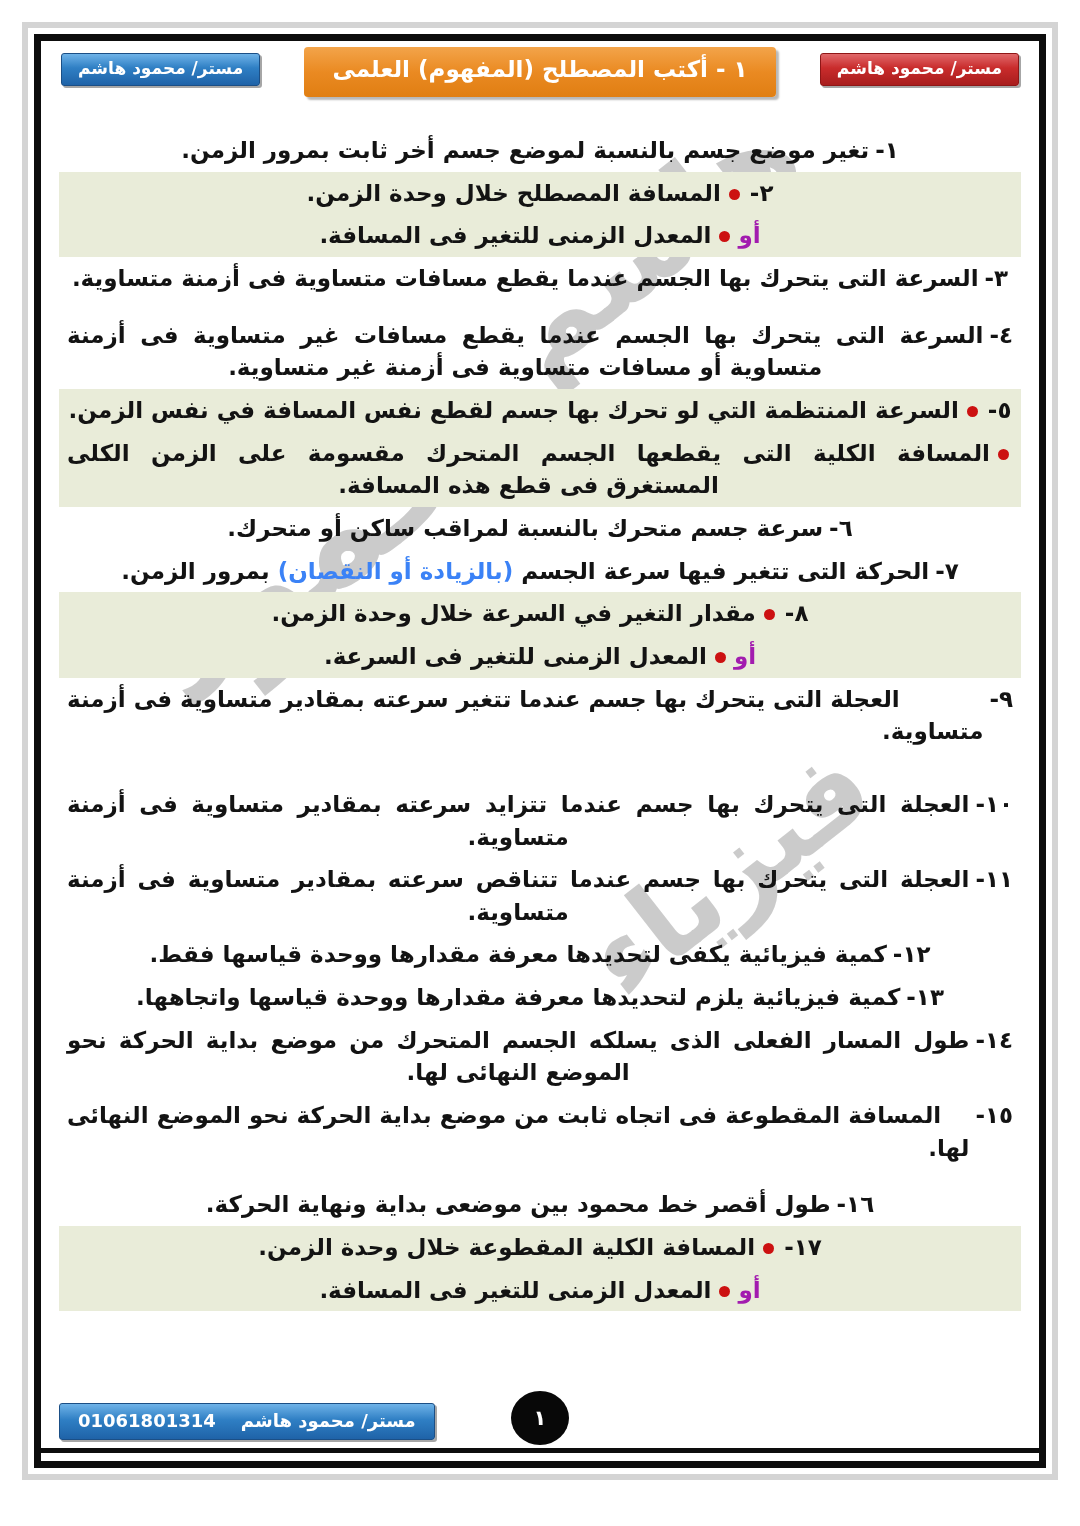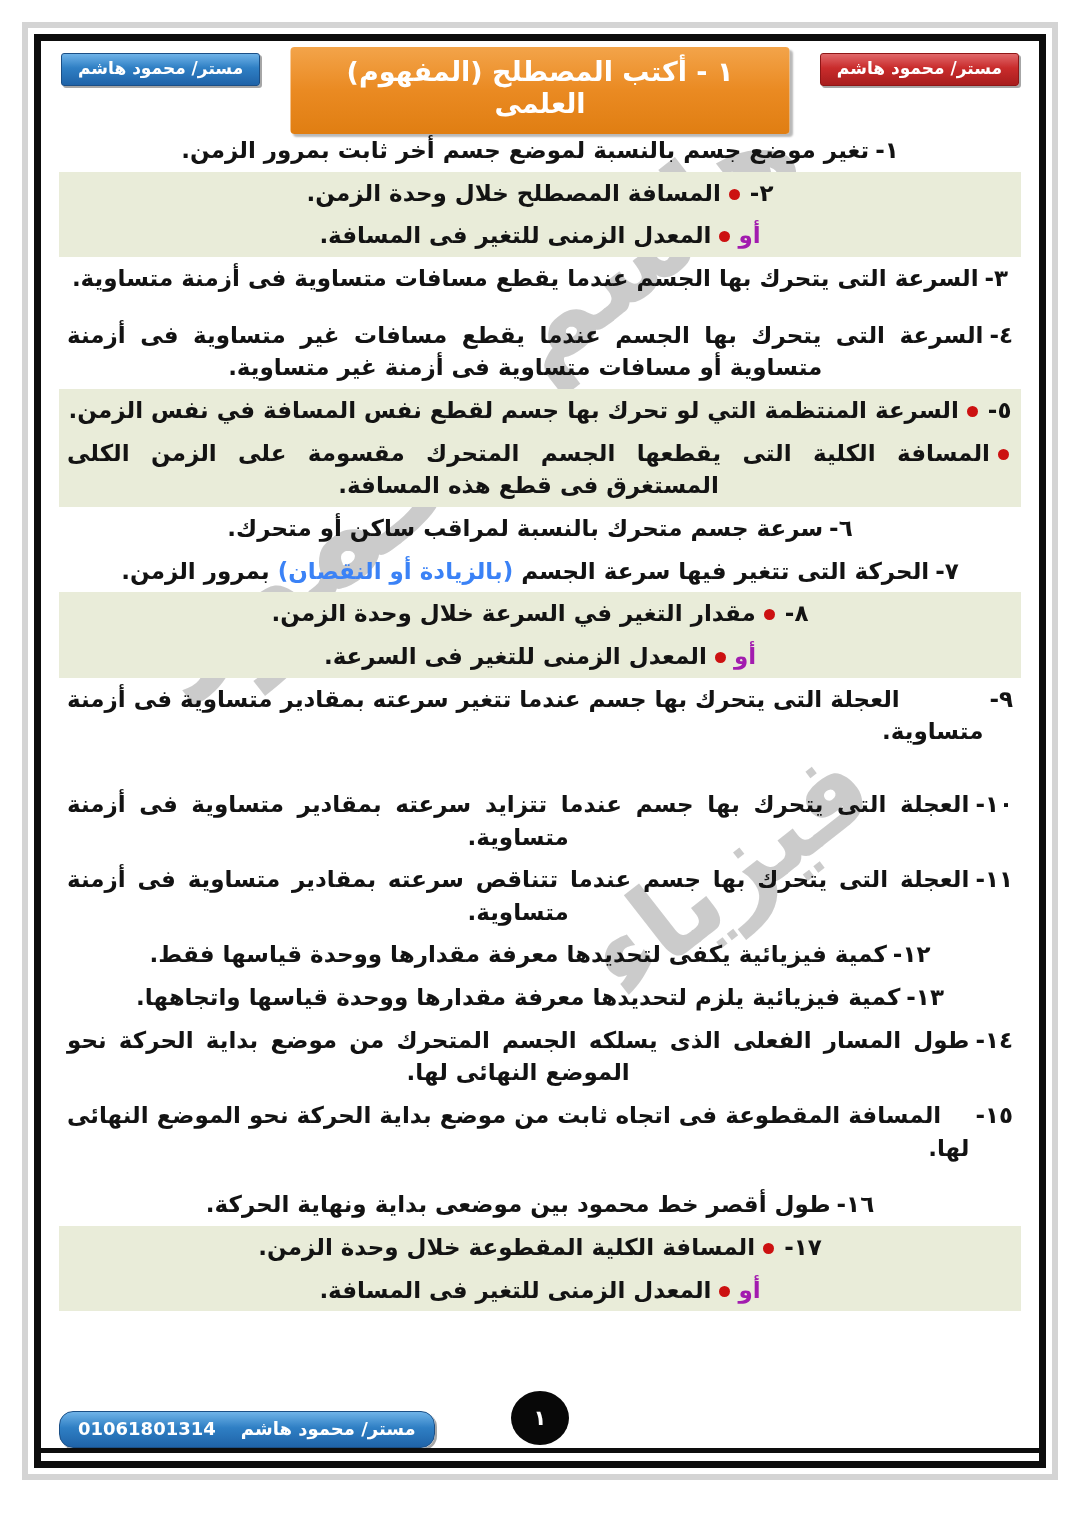--- a/index.html
+++ b/index.html
@@ -130,21 +130,21 @@
   }
   .title-banner {
     position: absolute;
     left: 50%;
     transform: translateX(-50%);
     top: 6px;
     min-width: 420px;
     padding: 9px 26px 13px 26px;
     background: linear-gradient(to bottom, #f3a44a 0%, #ea8a22 50%, #e07e12 100%);
     color: #ffffff;
-    font-size: 27px;
+    font-size: 23px;
     font-weight: 700;
     text-align: center;
     border-radius: 4px;
     box-shadow: 3px 3px 2px rgba(0,0,0,0.28);
     line-height: 1.2;
   }
 
   
   .list {
     position: relative;
@@ -229,27 +229,27 @@
   
   .footer {
     position: absolute;
     left: 0;
     right: 0;
     bottom: 8px;
     height: 62px;
   }
   .foot-badge {
     position: absolute;
-    top: 20px;
+    top: 12px;
     padding: 6px 18px 8px 18px;
     font-size: 18px;
     font-weight: 700;
     color: #ffffff;
     white-space: nowrap;
-    border-radius: 14px;
+    border-radius: 3px;
     box-shadow: 2px 2px 0 rgba(0,0,0,0.35);
   }
   .foot-red {
     right: 18px;
     background: linear-gradient(to bottom, #e0686a 0%, #c92c2c 45%, #a81d1d 100%);
     border: 1px solid #8f1616;
   }
   .foot-blue {
     left: 18px;
     background: linear-gradient(to bottom, #6fb3e8 0%, #2f7fc4 45%, #1f63a8 100%);

